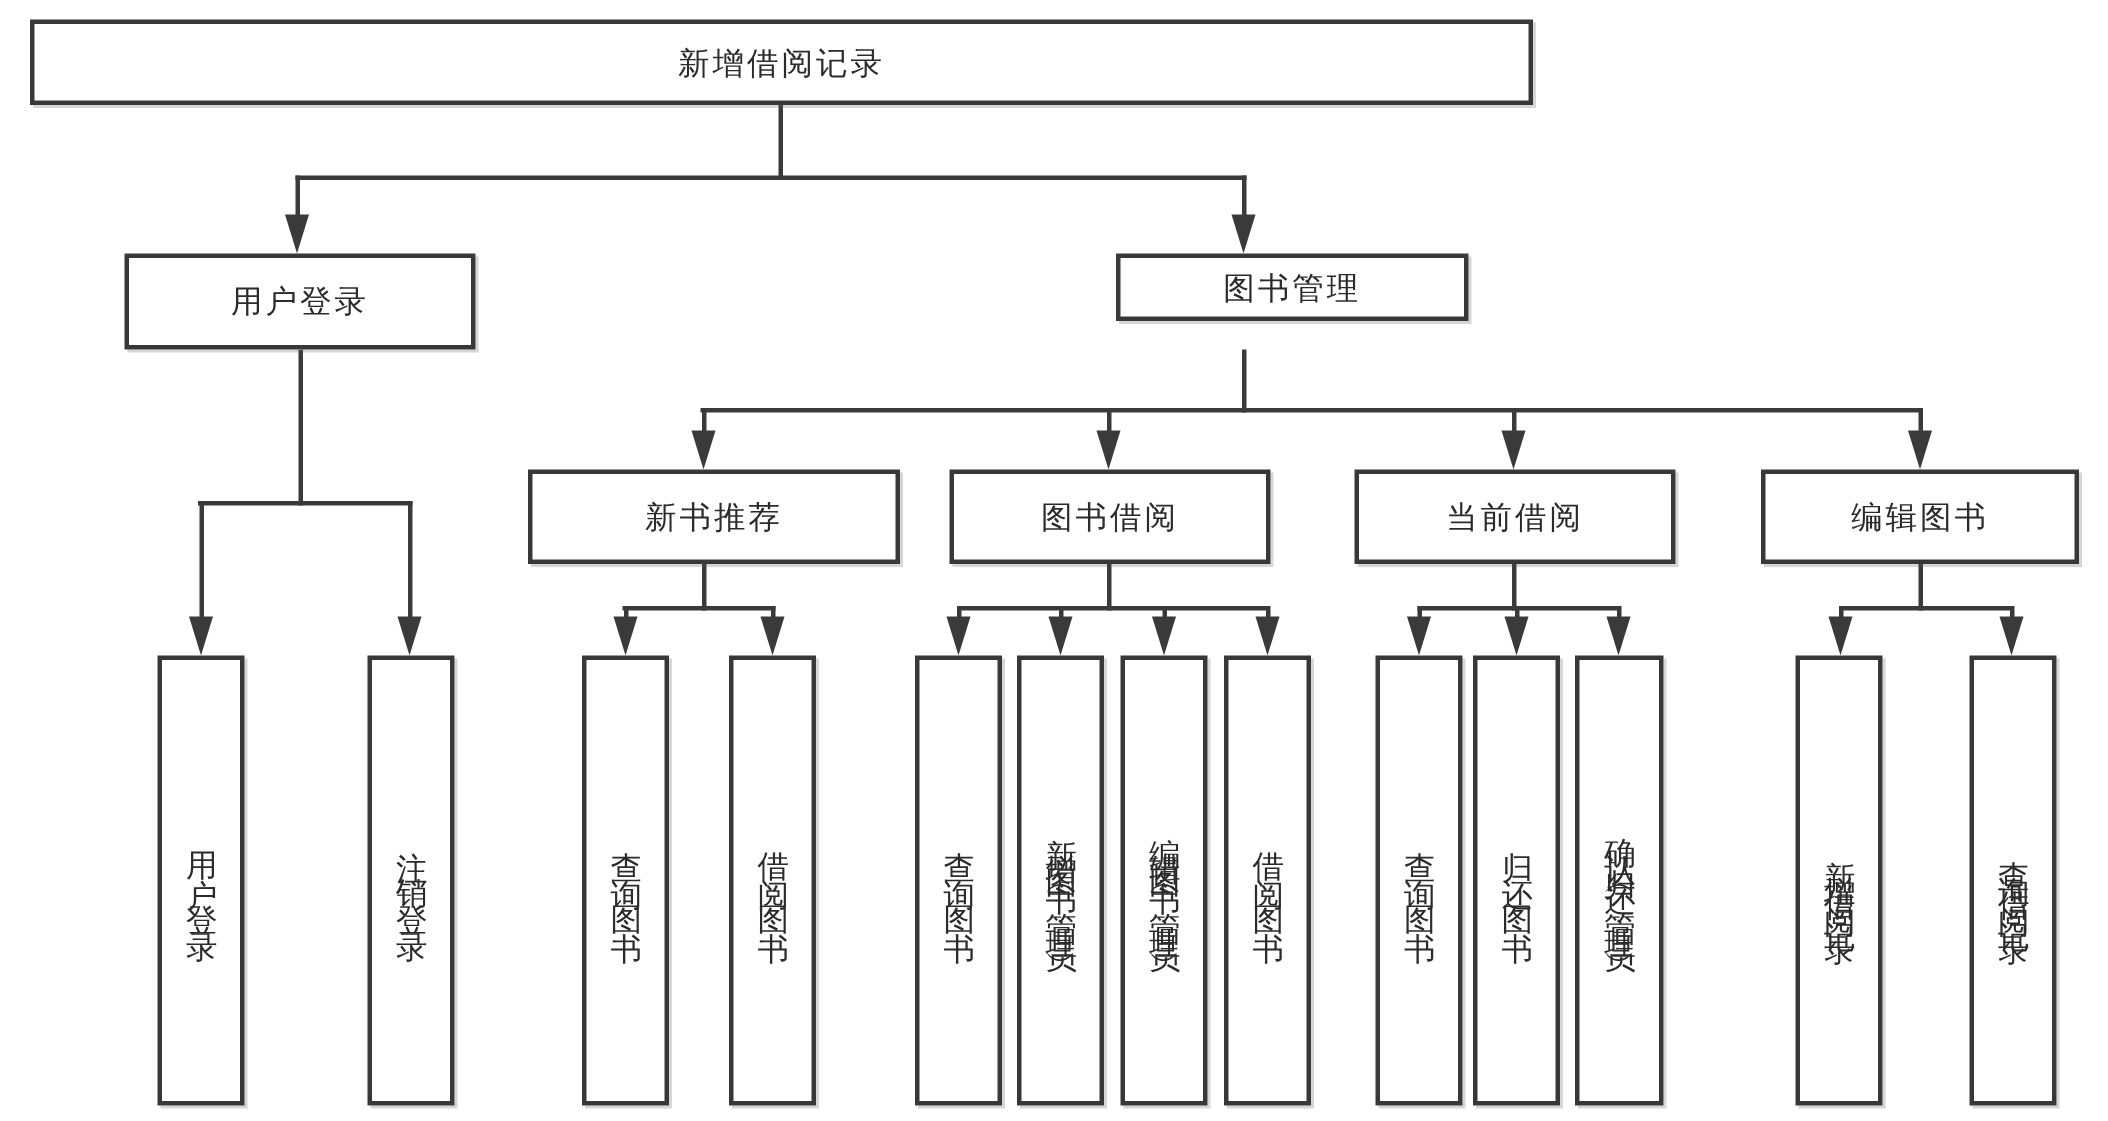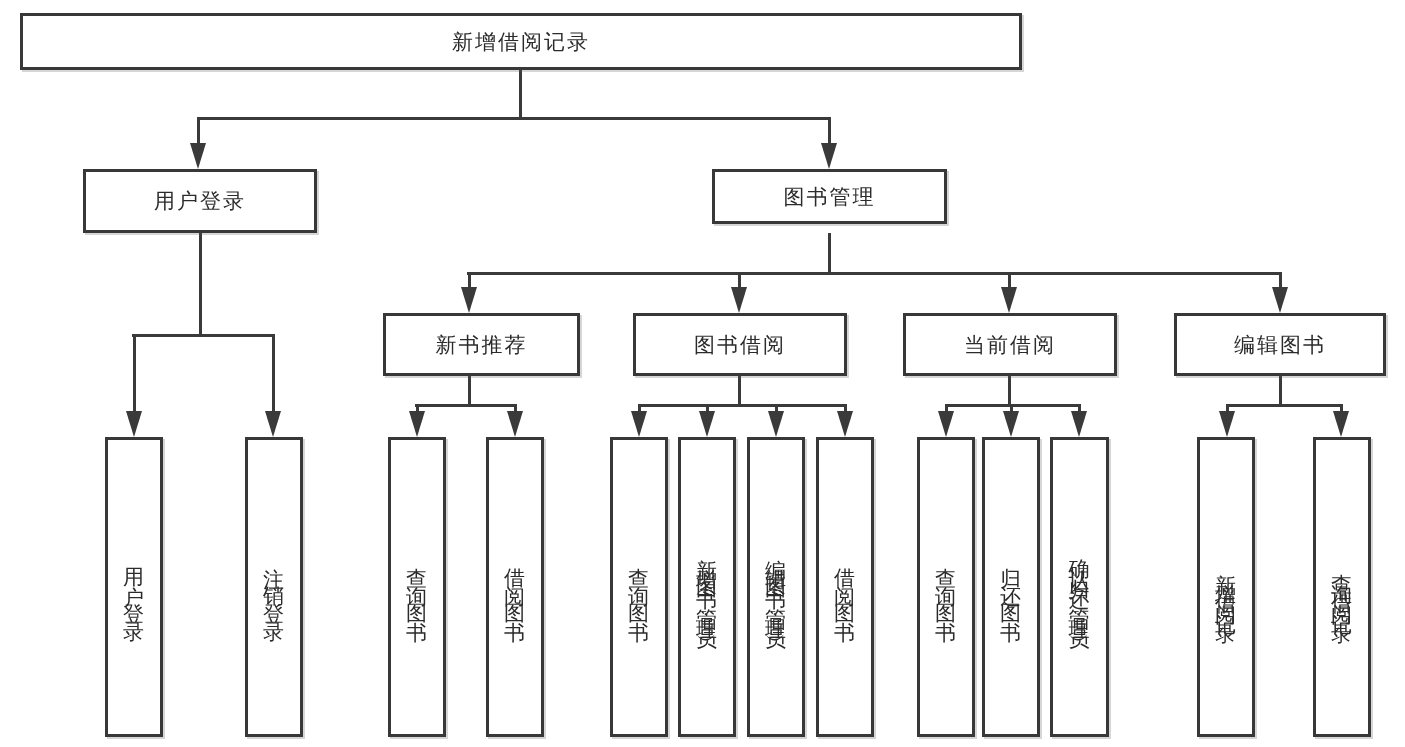--- a/index.html
+++ b/index.html
@@ -63,25 +63,25 @@
 
 <div class="canvas">
 
   <div class="box" style="left:20px;top:13px;width:1002px;height:57px">
     <span class="hlabel">新增借阅记录</span>
   </div>
 
   <div class="box" style="left:83px;top:169px;width:234px;height:64px">
     <span class="hlabel">用户登录</span>
   </div>
-  <div class="box" style="left:712px;top:169px;width:235px;height:55px">
+  <div class="box" style="left:744px;top:169px;width:235px;height:45px">
     <span class="hlabel">图书管理</span>
   </div>
 
-  <div class="box" style="left:383px;top:313px;width:197px;height:63px">
+  <div class="box" style="left:352px;top:313px;width:248px;height:63px">
     <span class="hlabel">新书推荐</span>
   </div>
   <div class="box" style="left:633px;top:313px;width:214px;height:63px">
     <span class="hlabel">图书借阅</span>
   </div>
   <div class="box" style="left:903px;top:313px;width:214px;height:63px">
     <span class="hlabel">当前借阅</span>
   </div>
   <div class="box" style="left:1174px;top:313px;width:212px;height:63px">
     <span class="hlabel">编辑图书</span>

